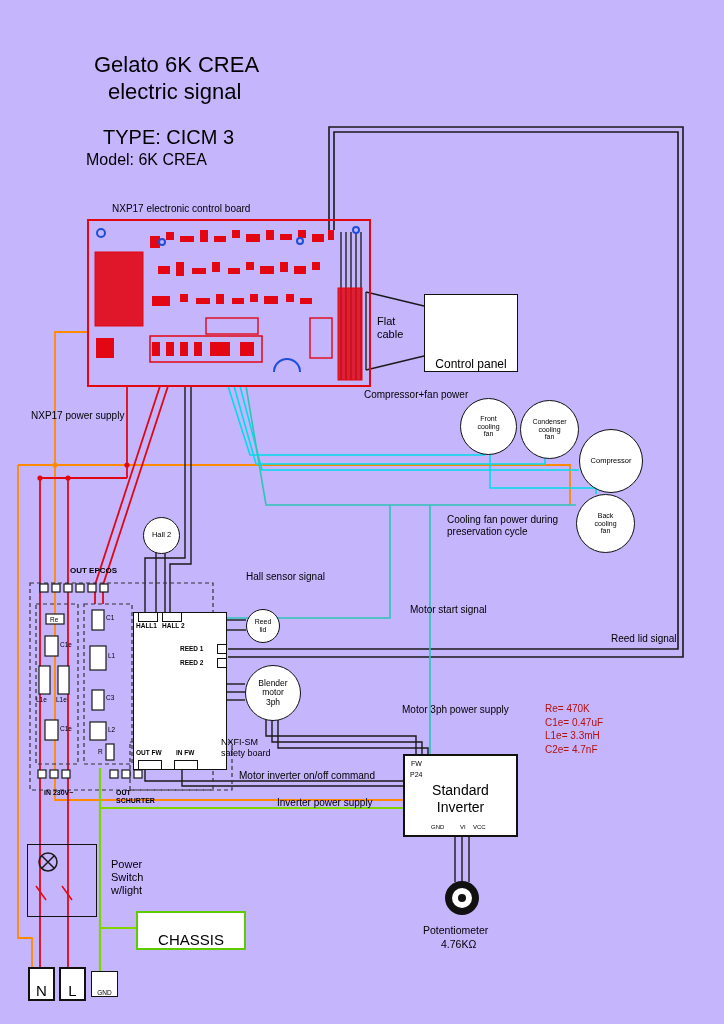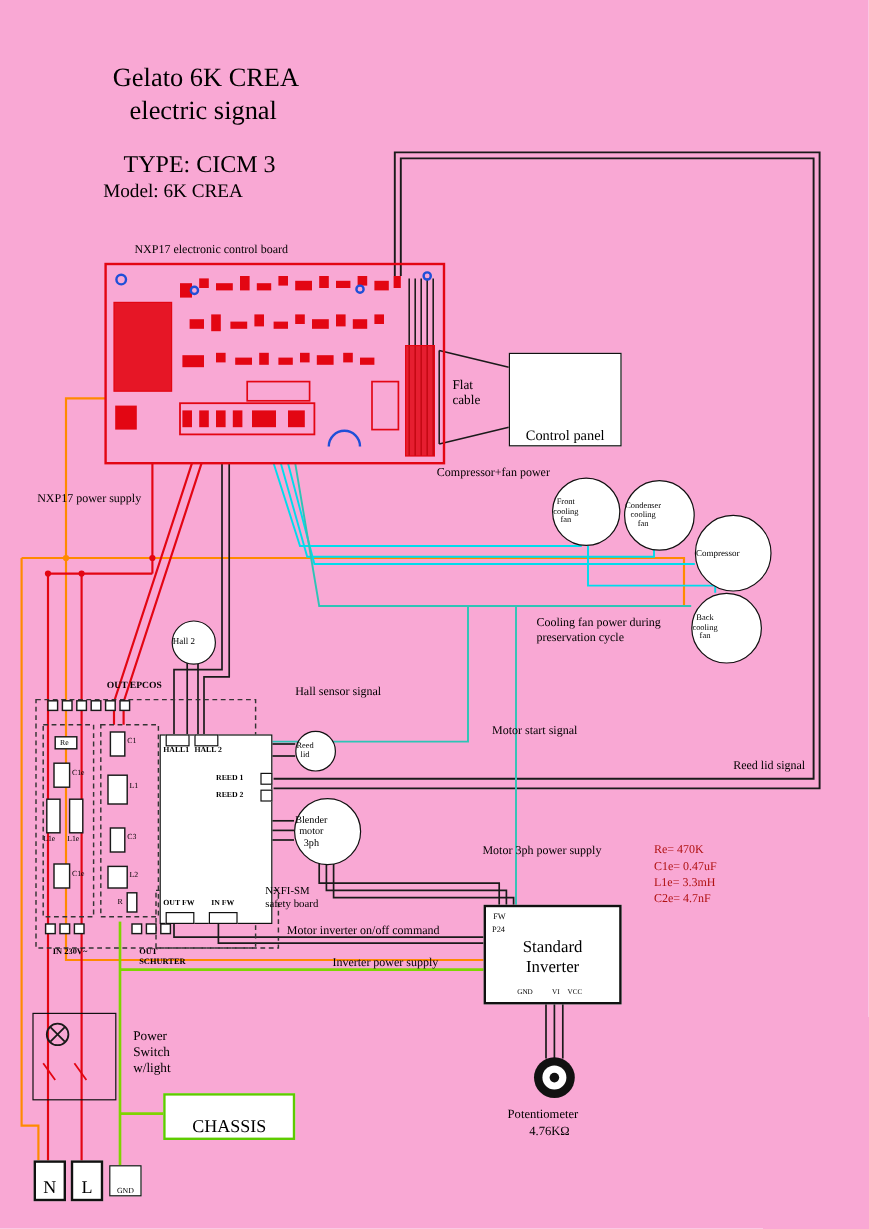--- a/index.html
+++ b/index.html
@@ -1,23 +1,23 @@
 <!DOCTYPE html>
 <html><head>
 <meta charset="utf-8">
 <style>
   html,body{margin:0;padding:0;background:#fff;}
-  #canvas{position:relative;width:724px;height:1024px;background:#f9a8d4;
-          font-family:Liberation Serif, serif;overflow:hidden;color:#000;}
+  #canvas{position:relative;width:724px;height:1024px;background:#c4b5fd;
+          font-family:Liberation Sans, sans-serif;overflow:hidden;color:#000;}
   #wires{position:absolute;left:0;top:0;}
   .lbl{position:absolute;white-space:pre-line;line-height:1.18;}
   .bold{font-weight:bold;}
   .red-vals{color:#b01111;}
   .circle{position:absolute;border:1.6px solid #111;border-radius:50%;background:#fff;
-          display:flex;align-items:center;text-align:center;
+          display:flex;align-items:center;justify-content:center;text-align:center;
           white-space:pre-line;line-height:1.12;}
   .box{position:absolute;border:1.6px solid #111;background:#fff;
        display:flex;align-items:flex-end;justify-content:center;text-align:center;
        white-space:pre-line;}
   .conn{position:absolute;border:1px solid #111;background:#fff;}
 </style>
 </head>
 <body>
 
 <div id="canvas">
@@ -233,21 +233,21 @@
   <div class="circle" style="left:576px;top:494px;width:57px;height:57px;font-size:7px;">
     <span>Back
 cooling
 fan</span>
   </div>
 
   <div class="circle" style="left:143px;top:517px;width:35px;height:35px;font-size:7.5px;">
     <span>Hall 2</span>
   </div>
 
-  <div class="lbl bold" style="left:70px;top:566px;font-size:8px;padding-left:19px;">OUT EPCOS</div>
+  <div class="lbl bold" style="left:70px;top:566px;font-size:8px;">OUT EPCOS</div>
   <div class="lbl" style="left:246px;top:571px;font-size:10px;">Hall sensor signal</div>
   <div class="lbl" style="left:410px;top:604px;font-size:10px;">Motor start signal</div>
   <div class="lbl" style="left:611px;top:633px;font-size:10px;">Reed lid signal</div>
 
   <div class="lbl" style="left:50px;top:616px;font-size:6.5px;">Re</div>
   <div class="lbl" style="left:60px;top:641px;font-size:6.5px;">C1e</div>
   <div class="lbl" style="left:36px;top:696px;font-size:6.5px;">L1e</div>
   <div class="lbl" style="left:56px;top:696px;font-size:6.5px;">L1e</div>
   <div class="lbl" style="left:60px;top:725px;font-size:6.5px;">C1e</div>
   <div class="lbl" style="left:106px;top:614px;font-size:6.5px;">C1</div>

